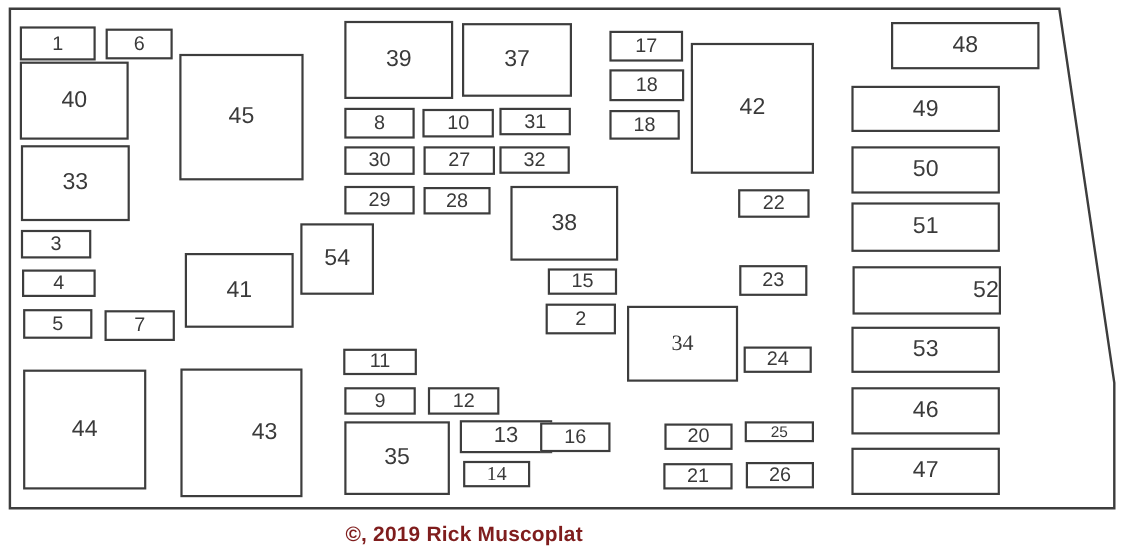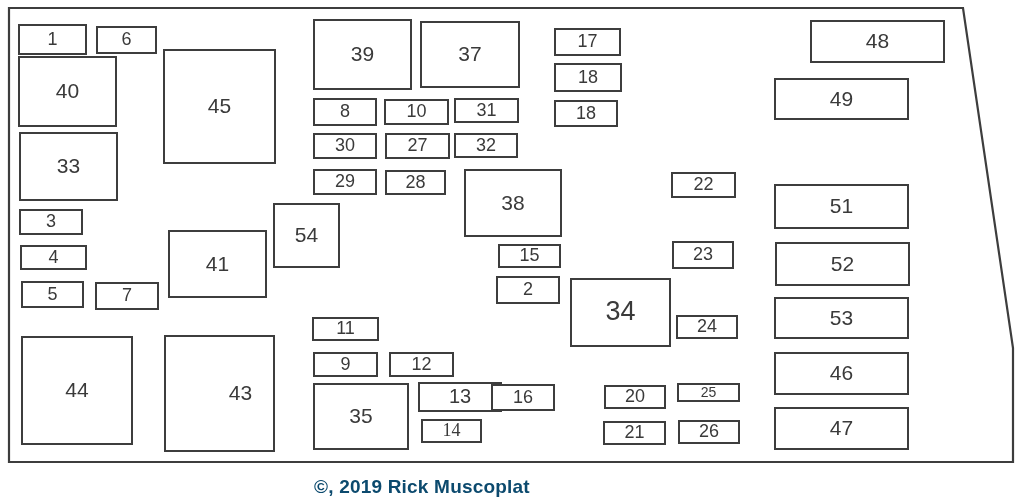--- a/index.html
+++ b/index.html
@@ -49,21 +49,21 @@
   .fuse-box span {
     display: block;
     transform: translateY(-1px);
   }
   .copyright {
     position: absolute;
     left: 314px;
     top: 476px;
     font-size: 19px;
     font-weight: bold;
-    color: #0c4a6e;
+    color: #7f1d1d;
     letter-spacing: 0.2px;
     white-space: nowrap;
   }
 </style>
 </head>
 <body>
 
 <div class="canvas">
   <svg class="outline-svg" viewBox="0 0 1024 503">
     <polygon points="9,8 963,8 1013,348 1013,462 9,462"></polygon>
@@ -170,27 +170,30 @@
       </div>
       <div class="fuse-box" style="left: 554px; top: 28px; width: 67px; height: 28px; font-size: 18px;">
         <span>17</span>
       </div>
       <div class="fuse-box" style="left: 554px; top: 63px; width: 68px; height: 29px; font-size: 18px;">
         <span>18</span>
       </div>
       <div class="fuse-box" style="left: 554px; top: 100px; width: 64px; height: 27px; font-size: 18px;">
         <span>18</span>
       </div>
+      <div class="fuse-box" style="left: 628px; top: 39px; width: 112px; height: 119px; font-size: 21px;">
+        <span>42</span>
+      </div>
       <div class="fuse-box" style="left: 671px; top: 172px; width: 65px; height: 26px; font-size: 18px;">
         <span>22</span>
       </div>
       <div class="fuse-box" style="left: 672px; top: 241px; width: 62px; height: 28px; font-size: 18px;">
         <span>23</span>
       </div>
-      <div class="fuse-box" style="left: 570px; top: 278px; width: 101px; height: 69px; font-size: 27px;">
+      <div class="fuse-box" style="left: 570px; top: 278px; width: 101px; height: 69px; font-size: 20px; font-family: Liberation Serif, serif;">
         <span>34</span>
       </div>
       <div class="fuse-box" style="left: 676px; top: 315px; width: 62px; height: 24px; font-size: 18px;">
         <span>24</span>
       </div>
       <div class="fuse-box" style="left: 604px; top: 385px; width: 62px; height: 24px; font-size: 18px;">
         <span>20</span>
       </div>
       <div class="fuse-box" style="left: 677px; top: 383px; width: 63px; height: 19px; font-size: 14px;">
         <span>25</span>
@@ -200,24 +203,27 @@
       </div>
       <div class="fuse-box" style="left: 678px; top: 420px; width: 62px; height: 24px; font-size: 18px;">
         <span>26</span>
       </div>
       <div class="fuse-box" style="left: 774px; top: 20px; width: 135px; height: 43px; font-size: 21px; margin-left: 36px;">
         <span>48</span>
       </div>
       <div class="fuse-box" style="left: 774px; top: 78px; width: 135px; height: 42px; font-size: 21px;">
         <span>49</span>
       </div>
+      <div class="fuse-box" style="left: 774px; top: 133px; width: 135px; height: 43px; font-size: 21px;">
+        <span>50</span>
+      </div>
       <div class="fuse-box" style="left: 774px; top: 184px; width: 135px; height: 45px; font-size: 21px; justify-content: center;">
         <span>51</span>
       </div>
-      <div class="fuse-box" style="left: 775px; top: 242px; width: 135px; height: 44px; font-size: 21px;">
+      <div class="fuse-box" style="left: 775px; top: 242px; width: 135px; height: 44px; font-size: 21px; justify-content: flex-end;">
         <span>52</span>
       </div>
       <div class="fuse-box" style="left: 774px; top: 297px; width: 135px; height: 42px; font-size: 21px;">
         <span>53</span>
       </div>
       <div class="fuse-box" style="left: 774px; top: 352px; width: 135px; height: 43px; font-size: 21px;">
         <span>46</span>
       </div>
       <div class="fuse-box" style="left: 774px; top: 407px; width: 135px; height: 43px; font-size: 21px;">
         <span>47</span>

